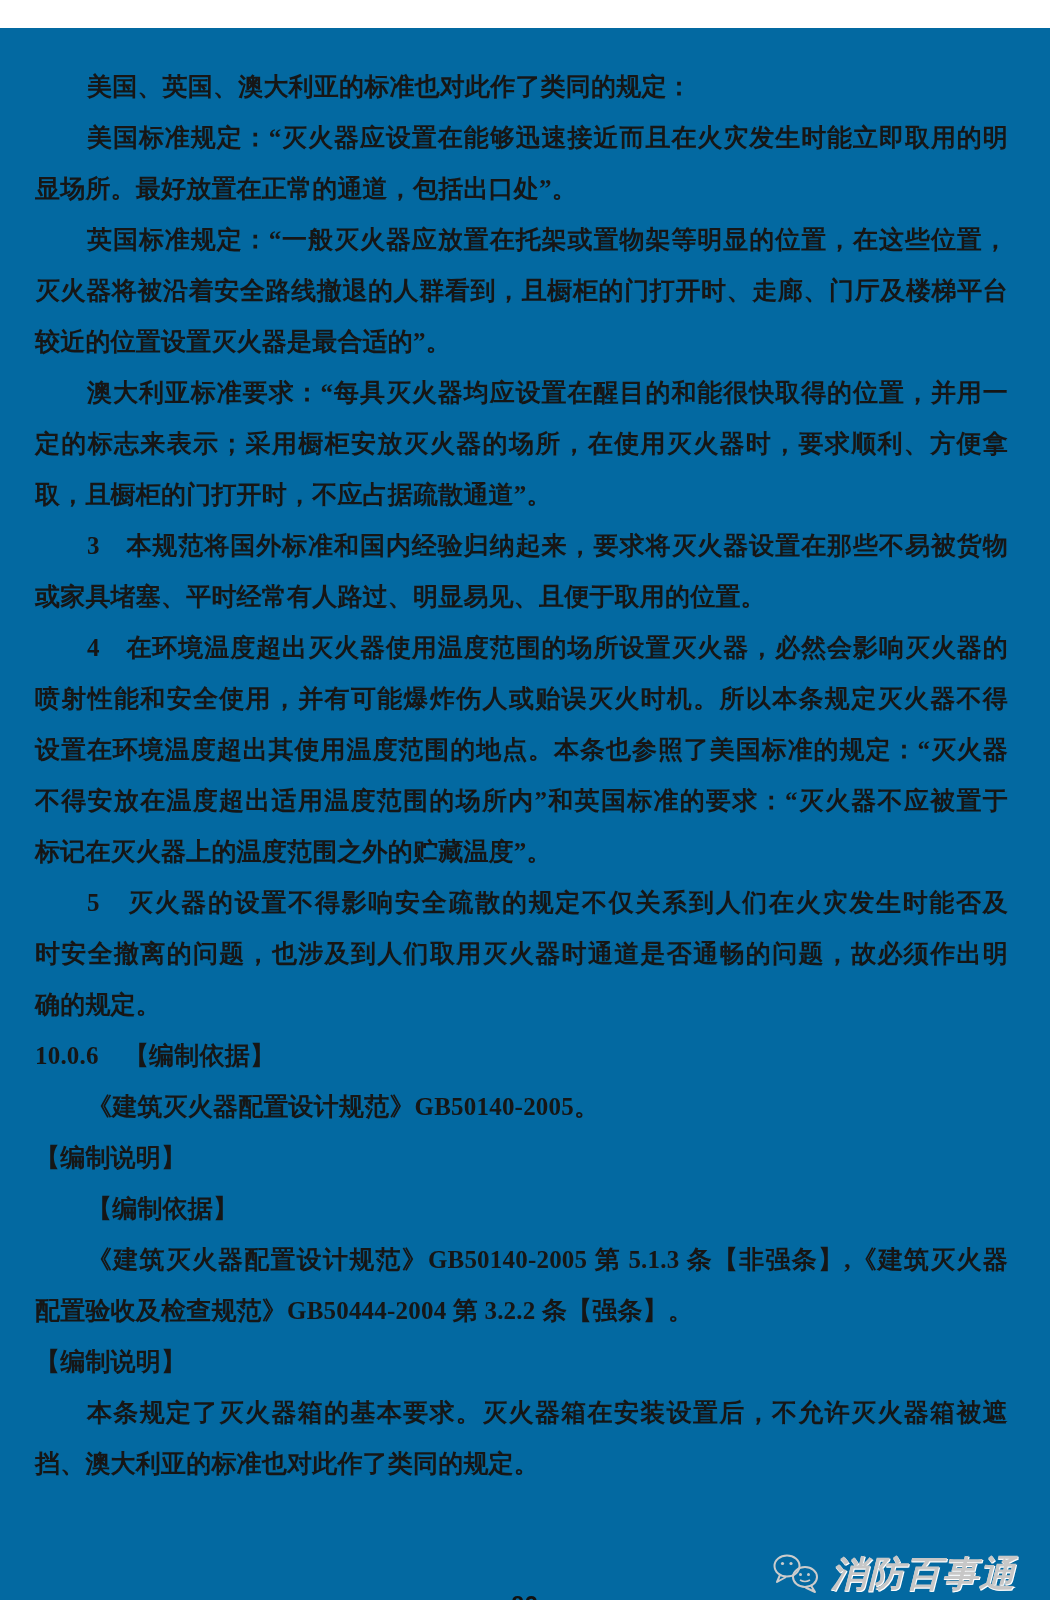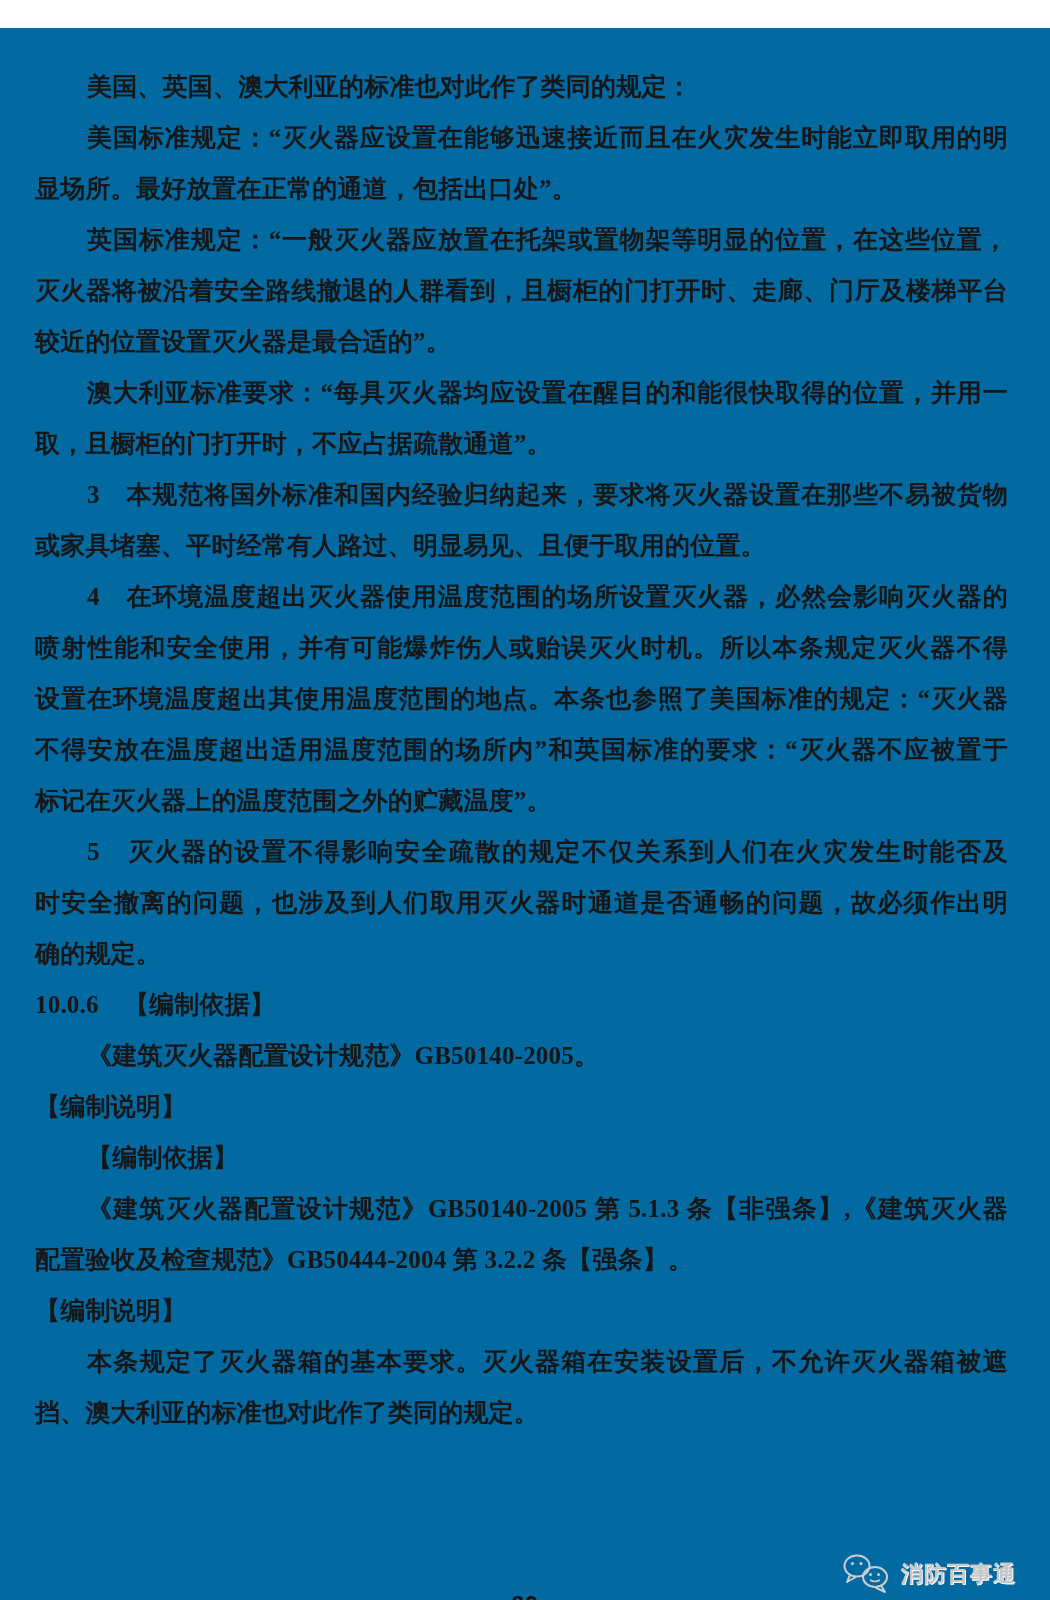--- a/index.html
+++ b/index.html
@@ -36,25 +36,26 @@
     right: 34px;
     height: 48px;
     display: flex;
     align-items: center;
     gap: 7px;
     user-select: none;
   }
   .wm-icon { display: block; }
   .wm-text {
     font-family: "Liberation Sans", "DejaVu Sans", sans-serif;
-    font-size: 22px;
+    font-size: 36px;
     font-weight: bold;
     color: #c7c7c7;
     letter-spacing: 1px;
     text-shadow: 1px 1px 0 #ffffff, 0 1px 0 #f2f2f2;
+    font-style: italic;
   }
   .page-number {
     position: absolute;
     left: 0;
     right: 0;
     top: 1564px;
     text-align: center;
     font-family: "Liberation Sans", "DejaVu Sans", sans-serif;
     font-size: 23px;
     font-weight: bold;
@@ -75,20 +76,21 @@
         <div class="line indent fill">美国标准规定：“灭火器应设置在能够迅速接近而且在火灾发生时能立即取用的明</div>
         <div class="line">显场所。最好放置在正常的通道，包括出口处”。</div>
       </div>
       <div class="para">
         <div class="line indent fill">英国标准规定：“一般灭火器应放置在托架或置物架等明显的位置，在这些位置，</div>
         <div class="line fill">灭火器将被沿着安全路线撤退的人群看到，且橱柜的门打开时、走廊、门厅及楼梯平台</div>
         <div class="line">较近的位置设置灭火器是最合适的”。</div>
       </div>
       <div class="para">
         <div class="line indent fill">澳大利亚标准要求：“每具灭火器均应设置在醒目的和能很快取得的位置，并用一</div>
+        <div class="line fill">定的标志来表示；采用橱柜安放灭火器的场所，在使用灭火器时，要求顺利、方便拿</div>
         <div class="line">取，且橱柜的门打开时，不应占据疏散通道”。</div>
       </div>
       <div class="para">
         <div class="line indent fill">3　本规范将国外标准和国内经验归纳起来，要求将灭火器设置在那些不易被货物</div>
         <div class="line">或家具堵塞、平时经常有人路过、明显易见、且便于取用的位置。</div>
       </div>
       <div class="para">
         <div class="line indent fill">4　在环境温度超出灭火器使用温度范围的场所设置灭火器，必然会影响灭火器的</div>
         <div class="line fill">喷射性能和安全使用，并有可能爆炸伤人或贻误灭火时机。所以本条规定灭火器不得</div>
         <div class="line fill">设置在环境温度超出其使用温度范围的地点。本条也参照了美国标准的规定：“灭火器</div>

